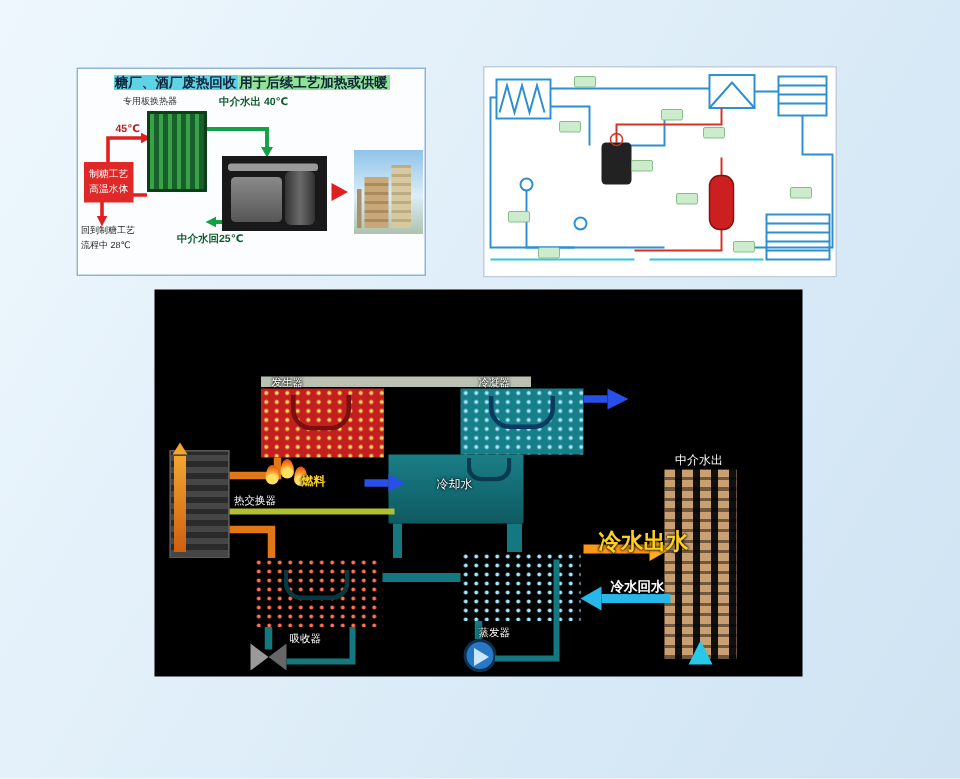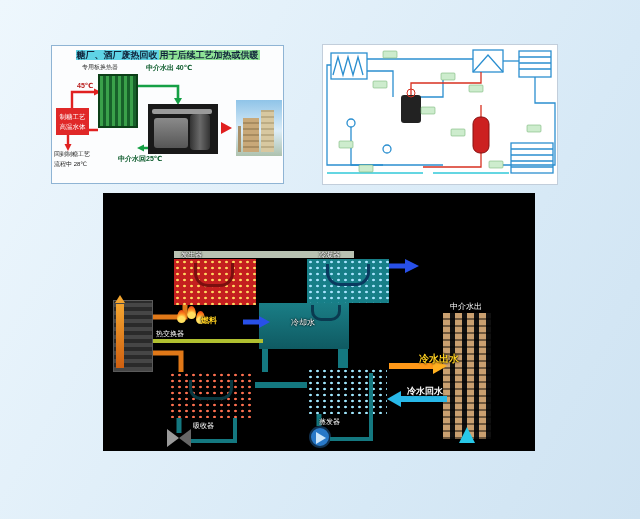--- a/index.html
+++ b/index.html
@@ -72,21 +72,21 @@
     z-index:2;}
   .p3-label{color:#fff;font-size:7px;z-index:6;text-shadow:0 0 2px #000,0 0 2px #000;}
   .p3-lab-gen{left:78px;top:57px;}
   .p3-lab-cond{left:216px;top:57px;}
   .p3-lab-abs{left:90px;top:228px;}
   .p3-lab-evap{left:216px;top:224px;}
   .p3-lab-hx{left:53px;top:136px;}
   .p3-lab-cool{left:170px;top:124px;font-size:8px;padding-left:18px;}
   .p3-lab-demand{left:347px;top:108px;font-size:8px;}
   .p3-lab-fuel{left:98px;top:122px;color:#ffd020;font-size:8px;font-weight:bold;}
-  .p3-lab-out{left:316px;top:159px;color:#ffd020;font-size:10px;font-weight:bold;text-align:center;}
+  .p3-lab-out{left:296px;top:159px;color:#ffd020;font-size:15px;font-weight:bold;text-align:center;}
   .p3-lab-ret{left:304px;top:192px;color:#ffffff;font-size:9px;font-weight:bold;text-align:right;}
   .p3-flame{width:9px;height:13px;z-index:4;
     background:radial-gradient(circle at 50% 75%,#ffe060 0 30%,#ff9020 55%,#e03010 100%);
     border-radius:50% 50% 50% 50% / 65% 65% 35% 35%;}
   .p3-pump1{left:64px;top:236px;width:24px;height:18px;z-index:3;}
   .p3-pump1 .t1{left:0;top:0;width:0;height:0;border-top:9px solid transparent;border-bottom:9px solid transparent;border-left:12px solid #9a9a9a;}
   .p3-pump1 .t2{right:0;top:0;width:0;height:0;border-top:9px solid transparent;border-bottom:9px solid transparent;border-right:12px solid #666;}
   .p3-pump2{left:206px;top:233px;width:22px;height:22px;border-radius:50%;background:#2878c8;border:2px solid #10304e;z-index:3;}
   .p3-pump2 .t{left:5px;top:4px;width:0;height:0;border-top:6px solid transparent;border-bottom:6px solid transparent;border-left:10px solid #cde6fa;}
   .p3-svg{left:0;top:0;width:432px;height:258px;z-index:3;}

